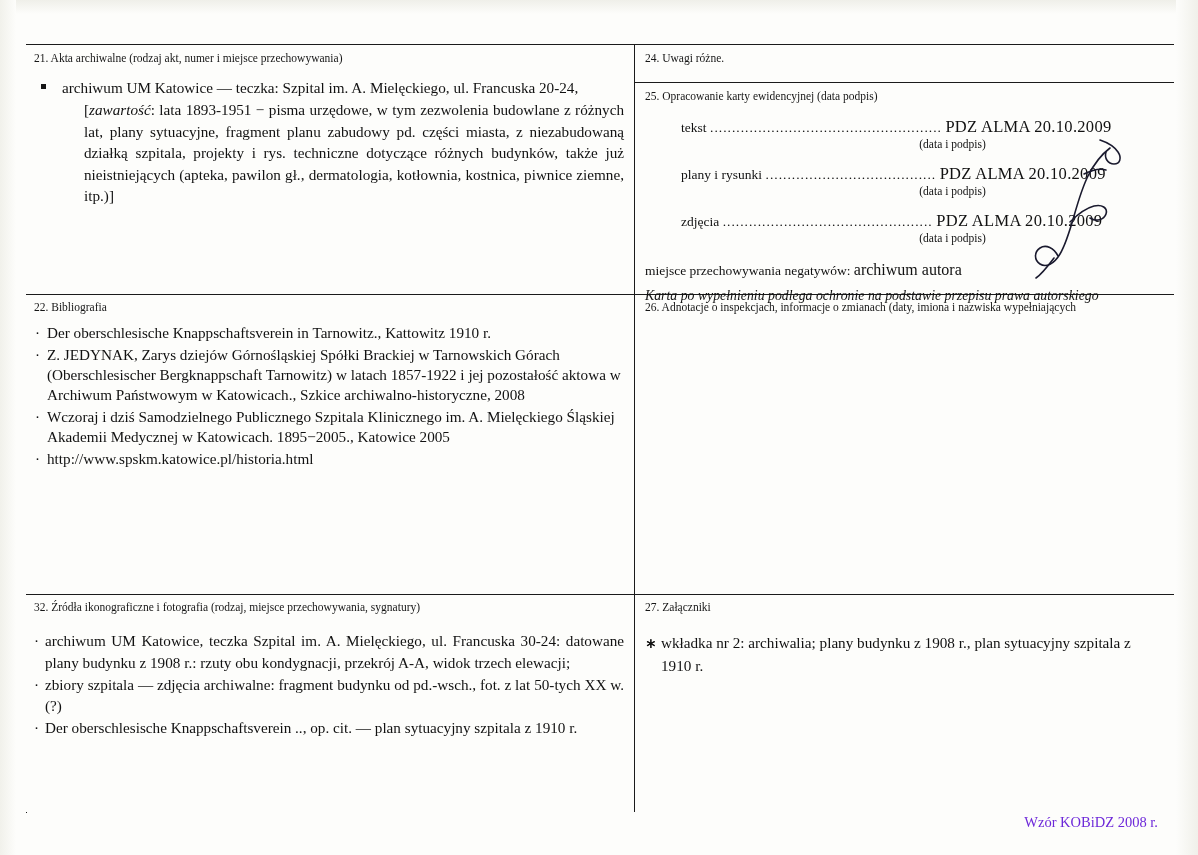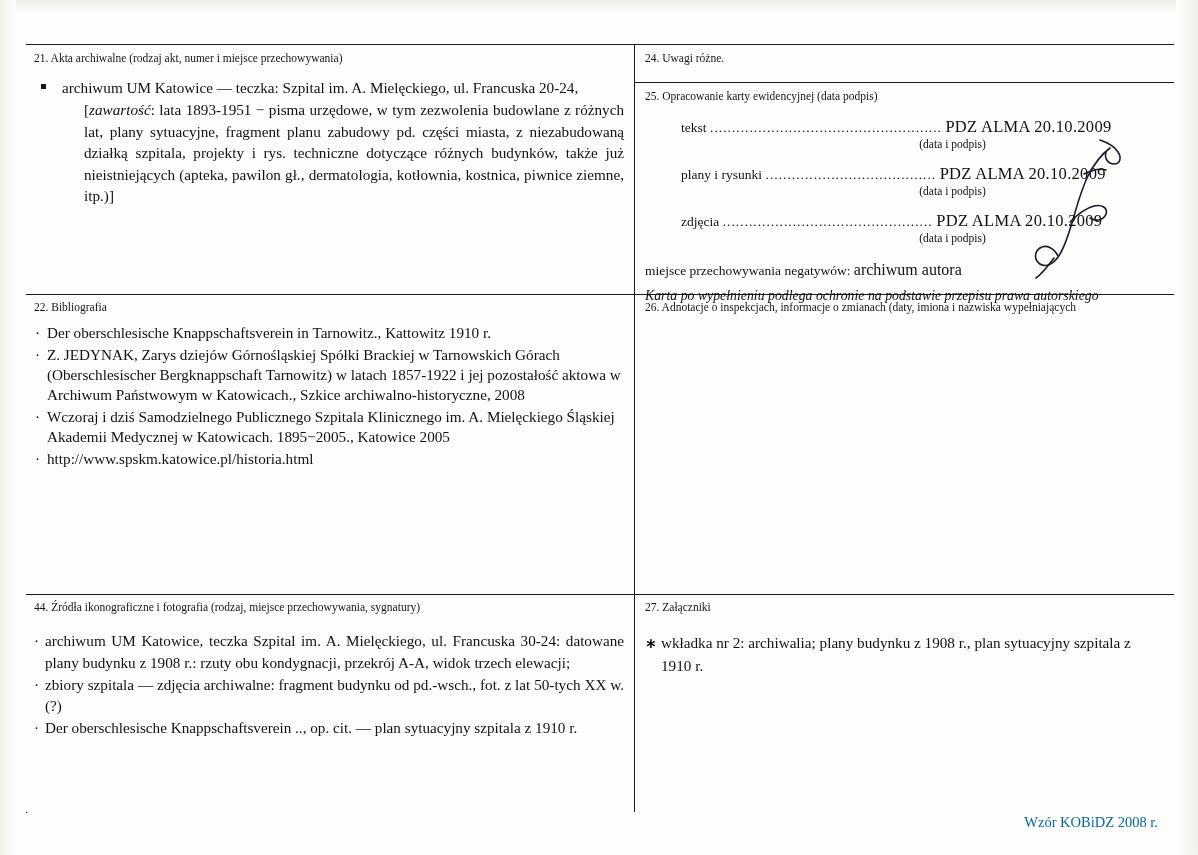--- a/index.html
+++ b/index.html
@@ -212,21 +212,21 @@
     left: 0;
     top: 1px;
     font-size: 14px;
   }
 
   .footer-note {
     position: absolute;
     right: 16px;
     top: 770px;
     font-size: 14.5px;
-    color: #0369a1;
+    color: #6d28d9;
   }
 
   em.it { font-style: italic; }
 </style>
 </head>
 <body>
 
 <div class="page">
   <div class="scan-edge-top"></div>
   <div class="scan-edge-left"></div>
@@ -256,21 +256,21 @@
       <div class="field-head">22. Bibliografia</div>
       <ul class="biblio">
         <li><span class="dot">·</span><span>Der oberschlesische Knappschaftsverein in Tarnowitz.,  Kattowitz 1910 r.</span></li>
         <li><span class="dot">·</span><span>Z. JEDYNAK, Zarys dziejów Górnośląskiej Spółki Brackiej w Tarnowskich Górach (Oberschlesischer Bergknappschaft Tarnowitz) w latach 1857-1922 i jej pozostałość aktowa w Archiwum Państwowym w Katowicach., Szkice archiwalno-historyczne, 2008</span></li>
         <li><span class="dot">·</span><span>Wczoraj i dziś Samodzielnego Publicznego Szpitala Klinicznego im. A. Mielęckiego Śląskiej Akademii Medycznej w Katowicach. 1895−2005., Katowice 2005</span></li>
         <li><span class="dot">·</span><span>http://www.spskm.katowice.pl/historia.html</span></li>
       </ul>
     </div>
 
     <div class="cell" id="cell23">
-      <div class="field-head">44. Źródła ikonograficzne i fotografia (rodzaj, miejsce przechowywania, sygnatury)</div>
+      <div class="field-head">32. Źródła ikonograficzne i fotografia (rodzaj, miejsce przechowywania, sygnatury)</div>
       <ul class="f23-list">
         <li><span class="dot">·</span><span>archiwum UM Katowice, teczka Szpital im. A. Mielęckiego, ul. Francuska 30-24: datowane plany budynku z 1908 r.: rzuty obu kondygnacji, przekrój A-A, widok trzech elewacji;</span></li>
         <li><span class="dot">·</span><span>zbiory szpitala — zdjęcia archiwalne: fragment budynku od pd.-wsch., fot. z lat 50-tych XX w. (?)</span></li>
         <li><span class="dot">·</span><span>Der oberschlesische Knappschaftsverein .., op. cit. — plan sytuacyjny szpitala z 1910 r.</span></li>
       </ul>
     </div>
 
     <div class="cell" id="cell24">
       <div class="field-head">24. Uwagi różne.</div>
     </div>

